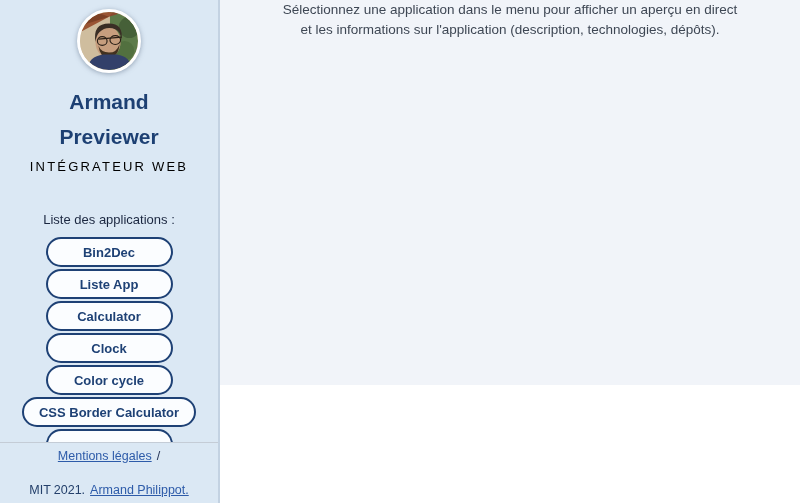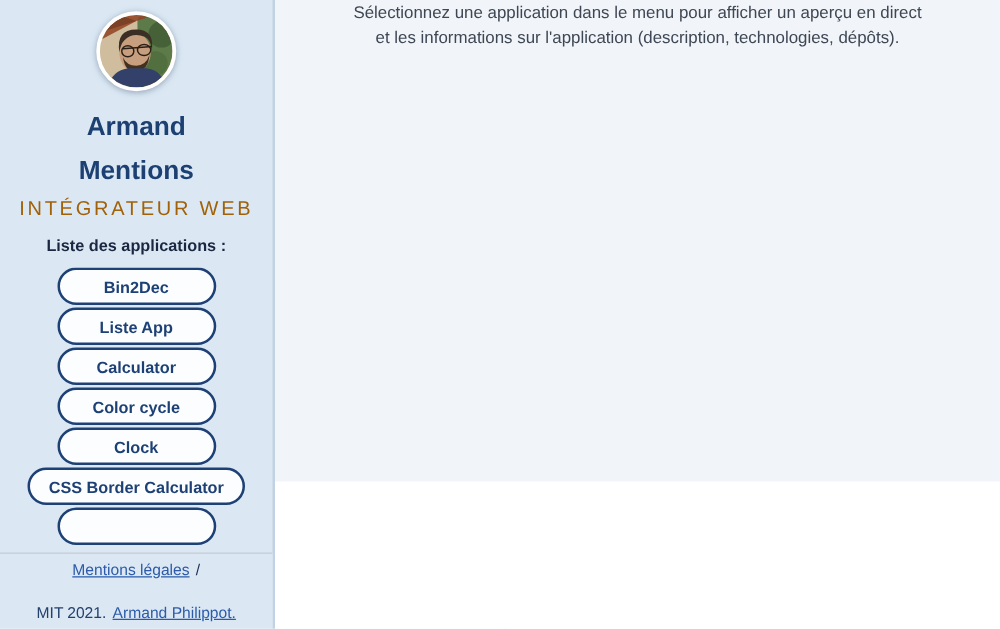--- a/index.html
+++ b/index.html
@@ -39,29 +39,29 @@
     margin: 11px 0 0;
     font-size: 21px;
     font-weight: 700;
     color: #1d4073;
     text-align: center;
     line-height: 35px;
   }
   .name span { display: block; }
   .role {
     margin-top: 5px;
-    font-size: 16px;
+    font-size: 13px;
     letter-spacing: 2.2px;
-    color: #a16207;
+    color: #000000;
     white-space: nowrap;
   }
   .apps-label {
-    margin-top: 12px;
+    margin-top: 38px;
     font-size: 13px;
-    font-weight: 700;
+    font-weight: 400;
     color: #1b2740;
   }
   .apps {
     margin-top: 10px;
     width: 100%;
     flex: 1 1 auto;
     overflow: hidden;
     display: flex;
     flex-direction: column;
     align-items: center;
@@ -157,33 +157,33 @@
             <ellipse cx="23" cy="30" rx="5" ry="4.6" fill="none" stroke="#2b2017" stroke-width="1.2"></ellipse>
             <path d="M 19 35 Q 21 48 30 47 Q 40 46 41 33 Q 38 42 30 42 Q 22 42 19 35 Z" fill="#42311f"></path>
             <path d="M 7 60 Q 9 46 24 44 L 38 44 Q 53 46 53 60 Z" fill="#33406a"></path>
           </g>
         </svg>
       </span>
     </div>
 
     <h1 class="name">
       <span>Armand</span>
-      <span>Mentions</span>
+      <span>Previewer</span>
     </h1>
 
     <div class="role">INTÉGRATEUR WEB</div>
 
     <div class="apps-label">Liste des applications :</div>
 
     <nav class="apps">
       <button class="app-btn">Bin2Dec</button>
       <button class="app-btn">Liste App</button>
       <button class="app-btn">Calculator</button>
+      <button class="app-btn">Clock</button>
       <button class="app-btn">Color cycle</button>
-      <button class="app-btn">Clock</button>
       <button class="app-btn">CSS Border Calculator</button>
       <button class="app-btn partial"></button>
     </nav>
 
     <footer class="side-footer">
       <div class="footer-line">
         <a>Mentions légales</a><span class="footer-sep">/</span>
       </div>
       <div class="footer-line">
         <span class="license-text">MIT</span><span class="year-text">2021.</span><a>Armand Philippot.</a>

